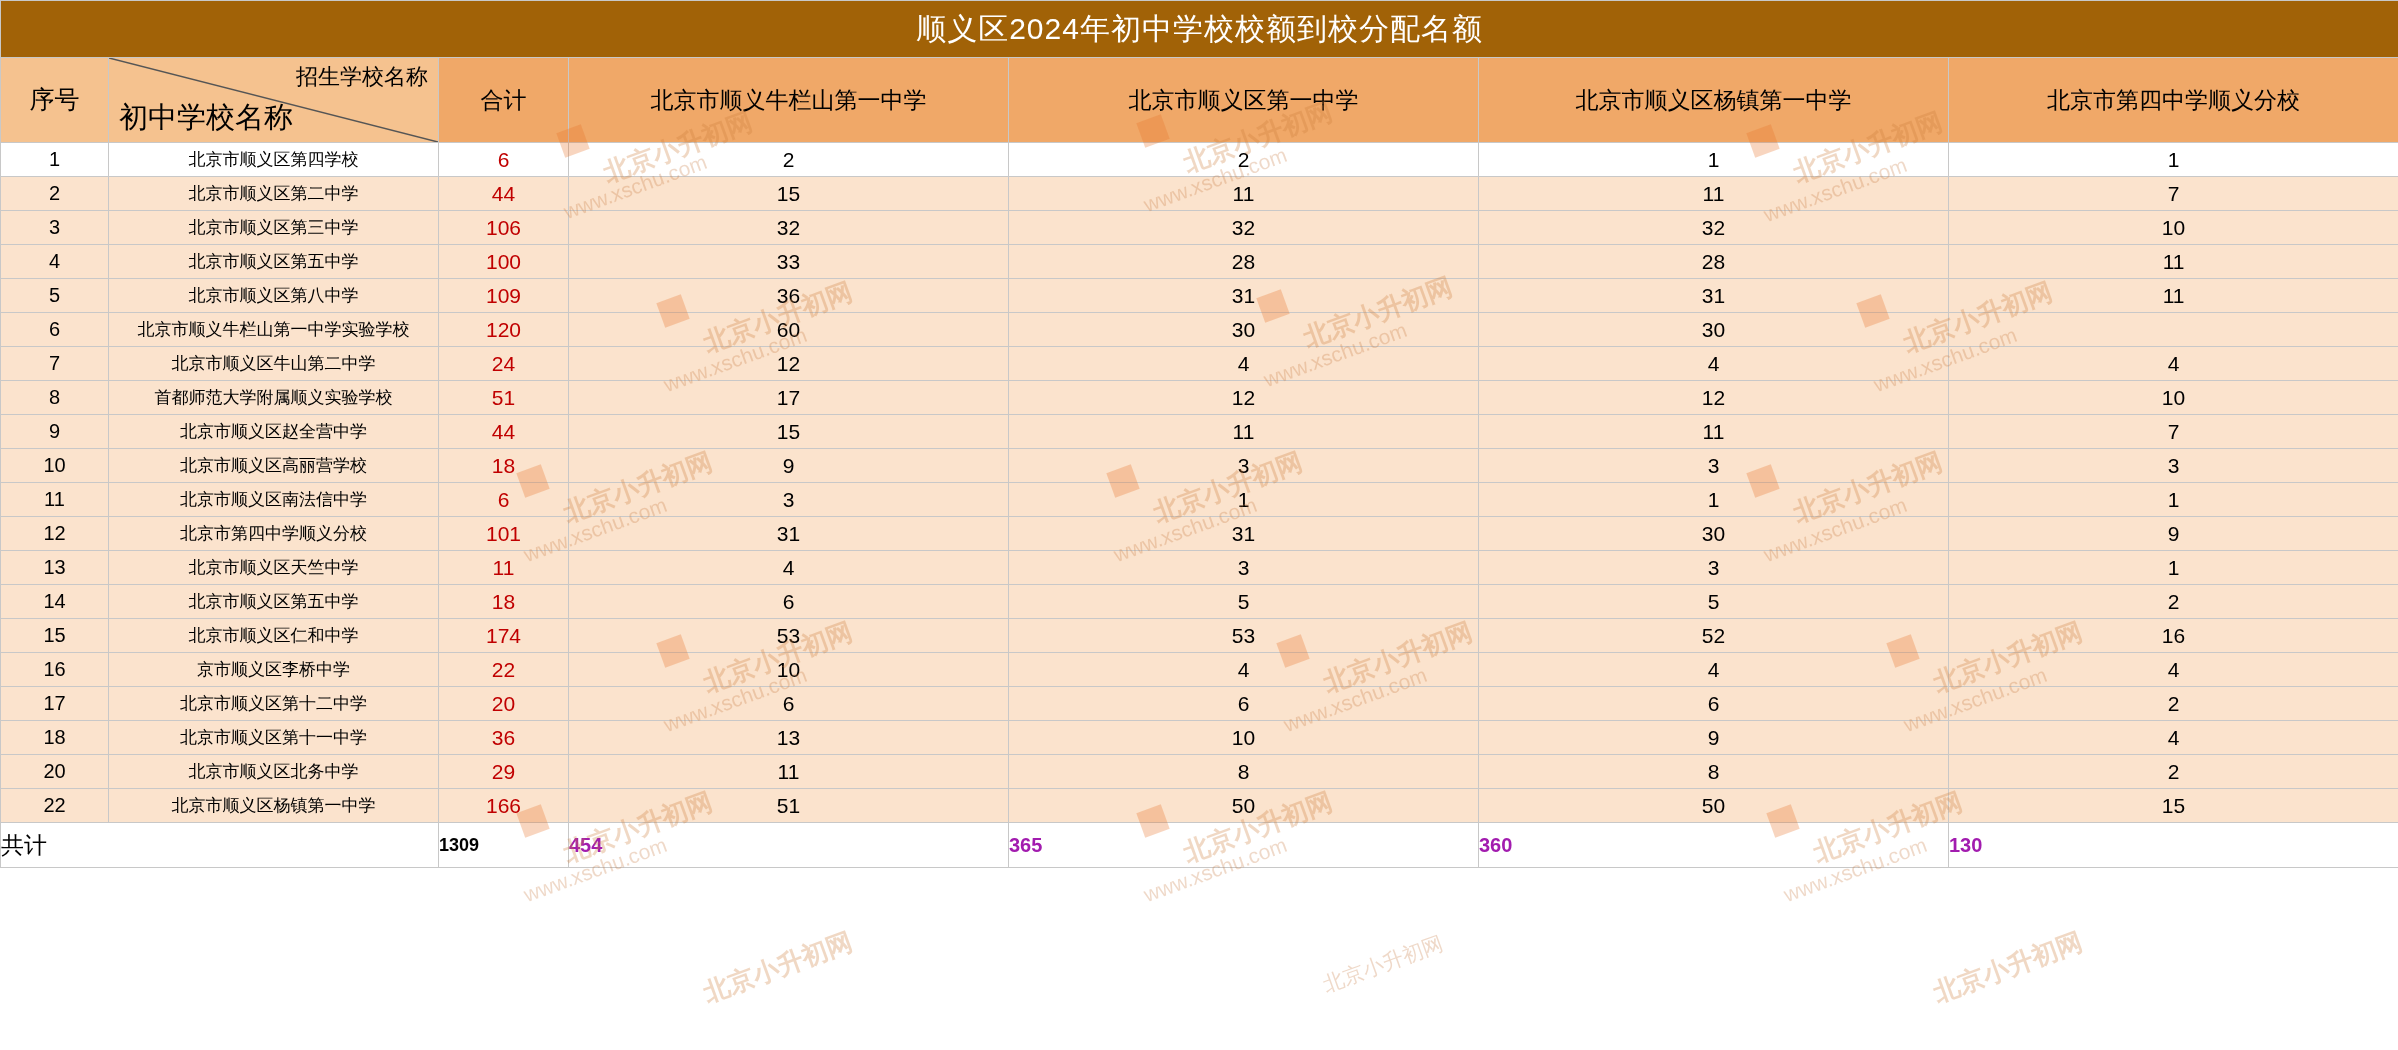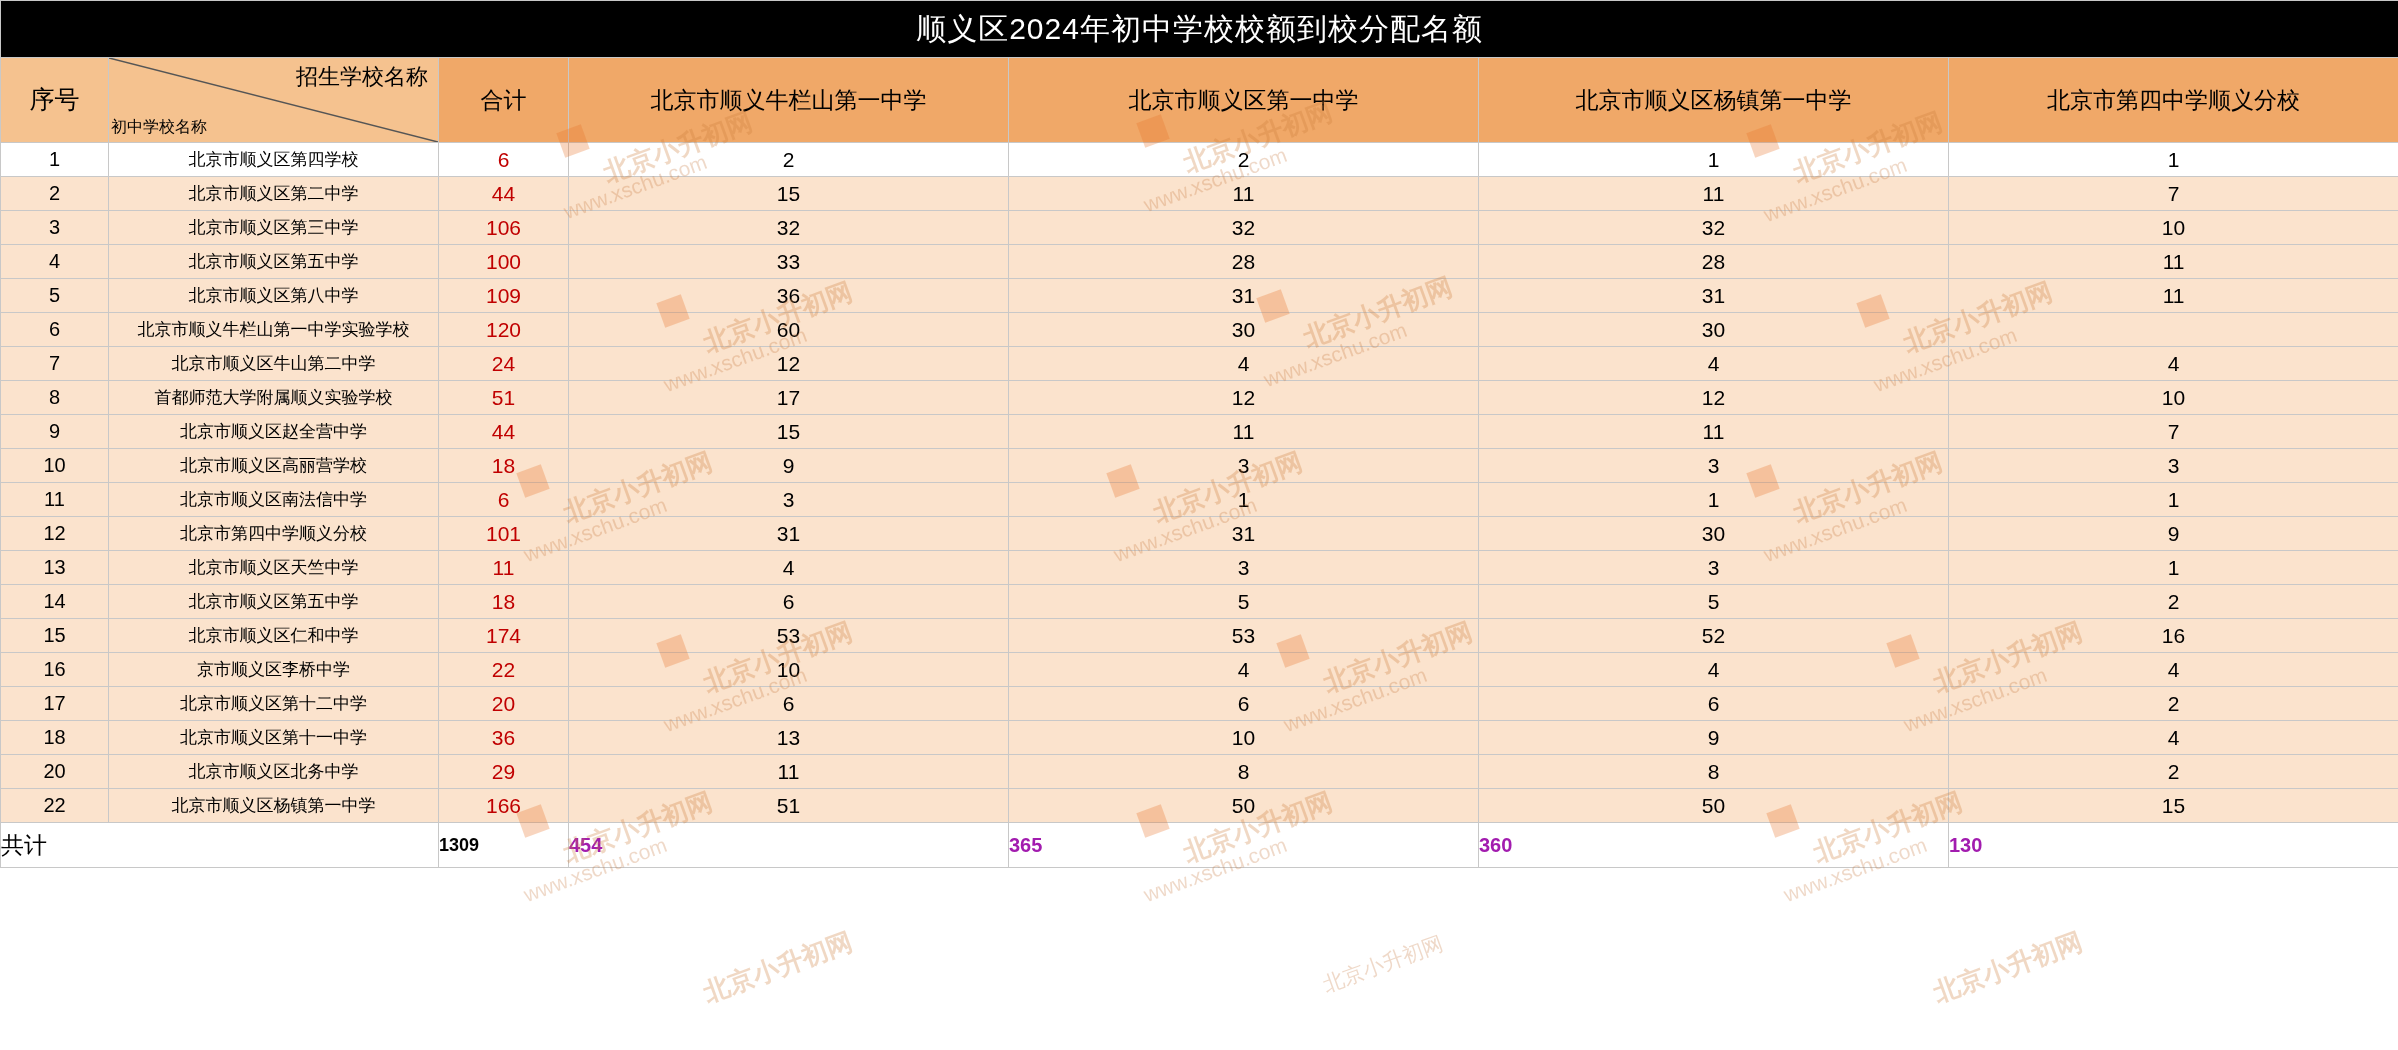--- a/index.html
+++ b/index.html
@@ -26,21 +26,21 @@
     position: relative;
     z-index: 2;
   }
   table.grid td, table.grid th {
     border: 1px solid #c8c8c8;
     padding: 0;
     font-weight: normal;
     vertical-align: middle;
   }
   .title-cell {
-    background: #000000;
+    background: #a16207;
     color: #ffffff;
     font-size: 30px;
     font-weight: bold;
     text-align: center;
     height: 56px;
     letter-spacing: 1px;
     border: 1px solid #e8742a;
   }
   .hdr {
     background: #f0a868;
@@ -68,23 +68,23 @@
   .diag-top {
     position: absolute;
     right: 10px;
     top: 4px;
     font-size: 22px;
     color: #000;
     white-space: nowrap;
   }
   .diag-bottom {
     position: absolute;
-    left: 2px;
+    left: 10px;
     bottom: 4px;
-    font-size: 16px;
+    font-size: 29px;
     color: #000;
     white-space: nowrap;
   }
   tr.row-even td { background: #fbe3cd; }
   tr.row-odd  td { background: #ffffff; }
   td.cell {
     height: 33px;
     font-size: 21px;
     color: #000;
     text-align: center;

